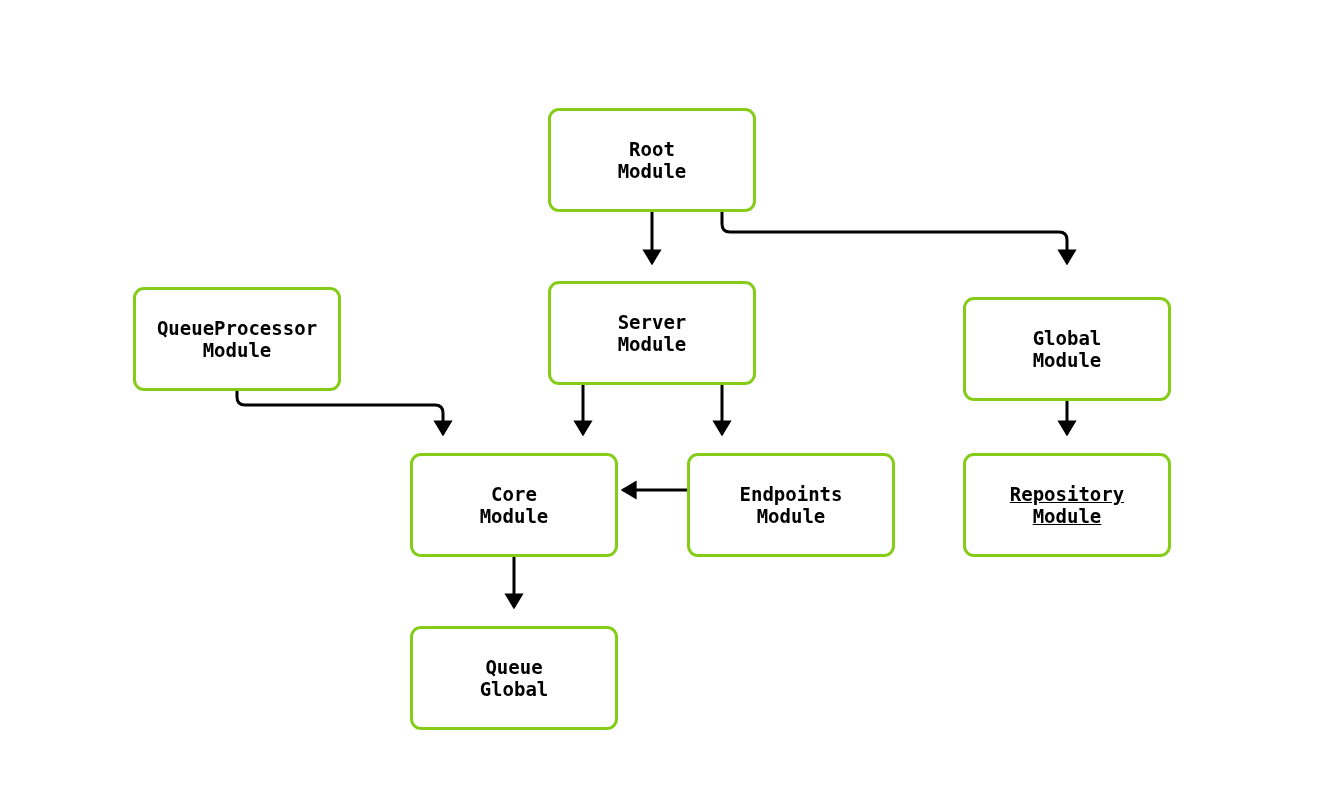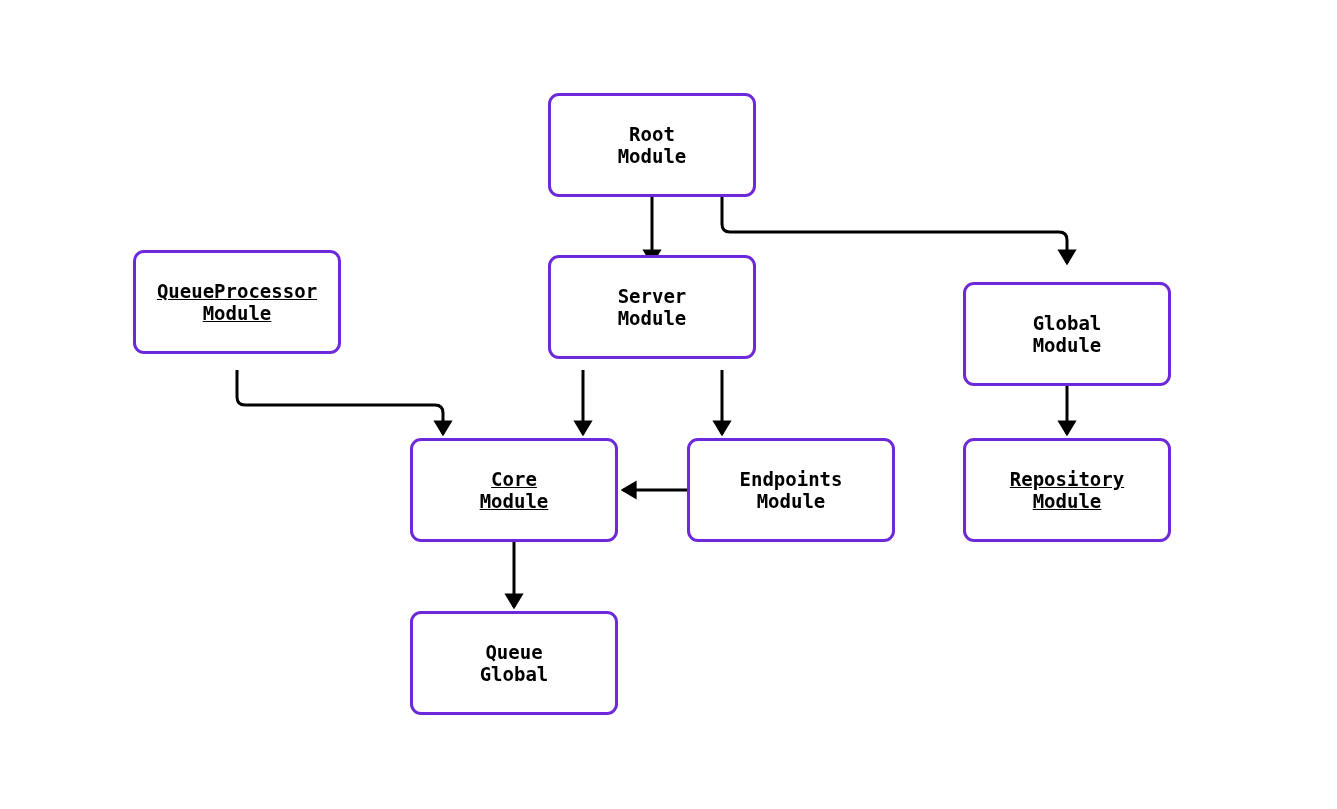--- a/index.html
+++ b/index.html
@@ -26,40 +26,41 @@
     fill: none;
     stroke: #000000;
     stroke-width: 3;
   }
   .node {
     position: absolute;
     width: 208px;
     height: 104px;
     box-sizing: border-box;
     background: #ffffff;
-    border: 3px solid #6d28d9;
+    border: 3px solid #84cc16;
     border-radius: 11px;
     display: flex;
     align-items: center;
     justify-content: center;
     text-align: center;
+    margin-top: 15px;
   }
   .node .label {
     font-weight: bold;
     font-size: 19px;
     line-height: 22px;
     color: #000000;
     white-space: pre-line;
   }
   
   .pos-root           { left: 548px; top: 93px;  }
-  .pos-queueprocessor { left: 133px; top: 250px; text-decoration: underline; }
-  .pos-server         { left: 548px; top: 255px; }
+  .pos-queueprocessor { left: 133px; top: 272px; }
+  .pos-server         { left: 548px; top: 266px; }
   .pos-global         { left: 963px; top: 282px; }
-  .pos-core           { left: 410px; top: 438px; text-decoration: underline; }
+  .pos-core           { left: 410px; top: 438px; }
   .pos-endpoints      { left: 687px; top: 438px; align-items: center; }
   .pos-repository     { left: 963px; top: 438px; text-decoration: underline; }
   .pos-queue          { left: 410px; top: 611px; }
 </style>
 </head>
 <body>
 
 <div id="canvas">
 
   <svg id="edges" viewBox="0 0 1337 809" xmlns="http://www.w3.org/2000/svg">

